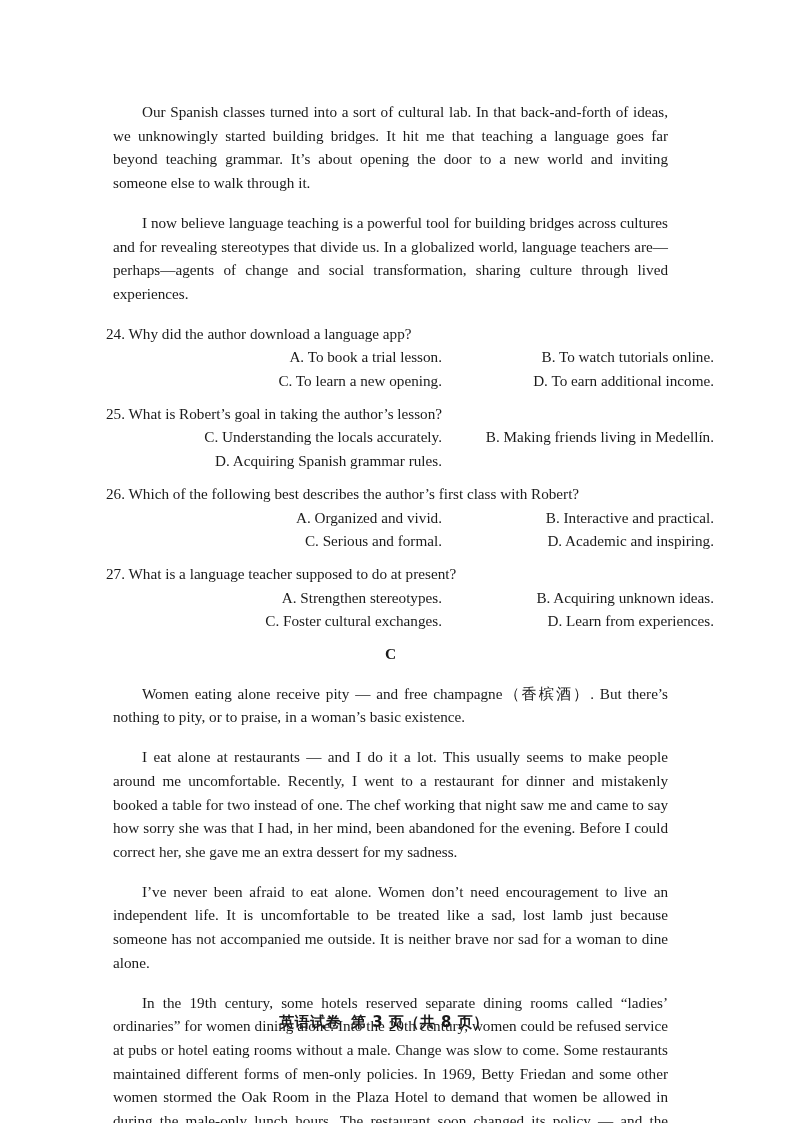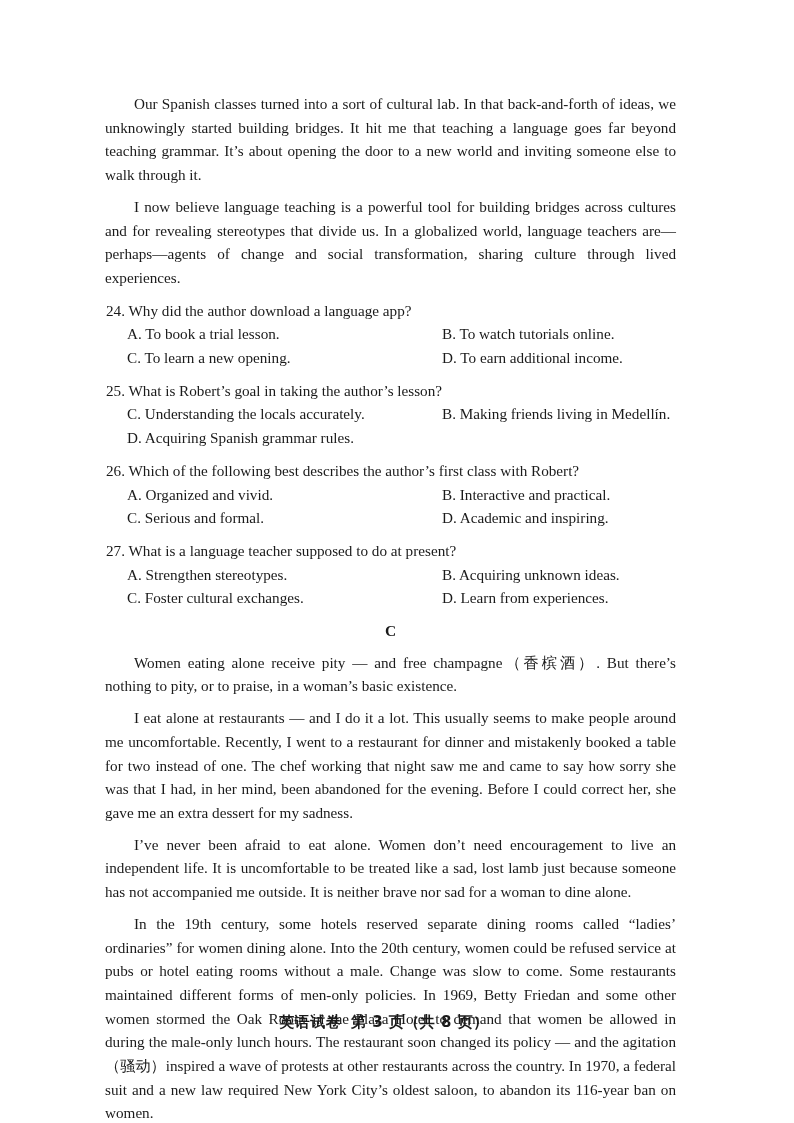--- a/index.html
+++ b/index.html
@@ -4,25 +4,25 @@
   <style>
     html, body { margin: 0; padding: 0; background: #ffffff; }
     body {
       width: 794px; height: 1123px; position: relative; overflow: hidden;
       font-family: "Liberation Serif", "DejaVu Serif", serif;
       color: #1a1a1a;
       font-size: 15.2px;
     }
     .page { position: absolute; left: 97px; top: 84px; width: 587px; }
     .para {
-      margin: 8px; text-indent: 29px; text-align: justify; line-height: 23.7px;
+      margin: 16px; text-indent: 29px; text-align: justify; line-height: 23.7px;
     }
     .question { margin: 9px; line-height: 23.7px; }
     .q-stem { line-height: 23.7px; }
-    .opts { display: grid; grid-template-columns: 315px 272px; padding-left: 21px; }
+    .opts { display: grid; grid-template-columns: 315px 272px; padding-left: 21px; text-align: right; }
     .opt { line-height: 23.7px; white-space: nowrap; }
     .section-heading {
       text-align: center; font-weight: bold; line-height: 23.7px; font-size: 15.5px;
     }
     .footer {
       position: absolute; top: 1013px; left: 0; width: 768px; text-align: center;
       font-family: "DejaVu Sans", sans-serif; font-weight: bold; font-size: 15px;
       letter-spacing: 0.5px;
     }
     .footer span { margin: 0 2px; }

